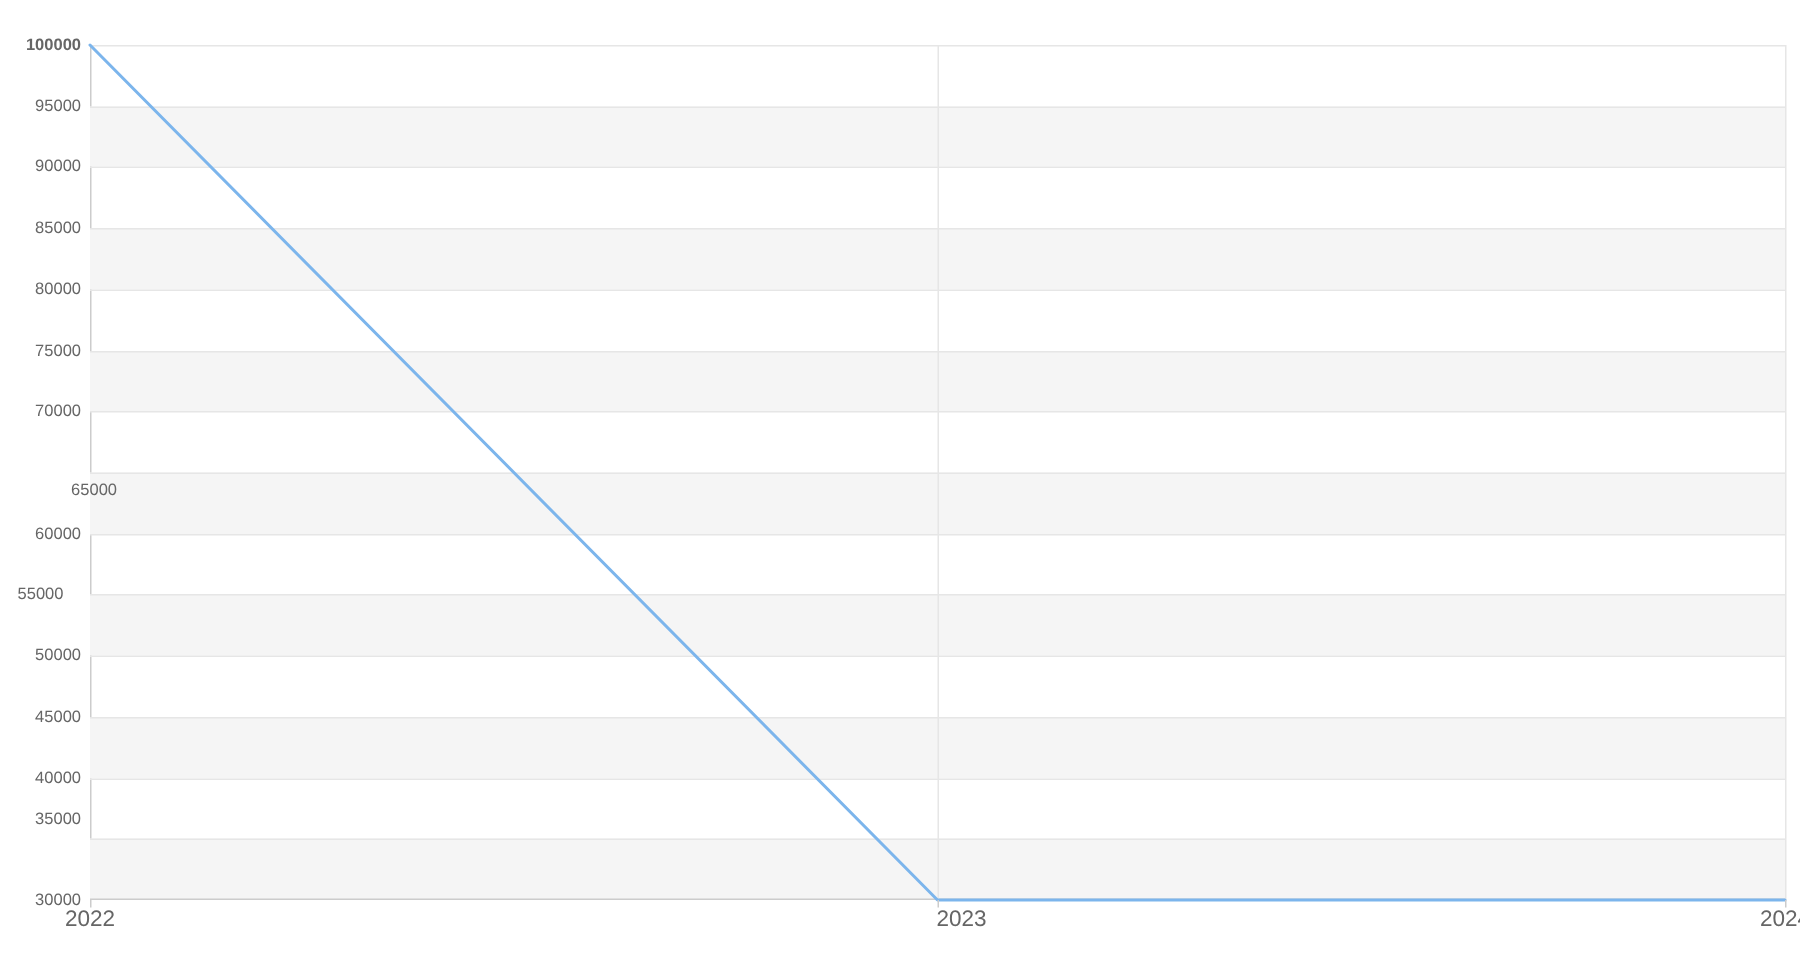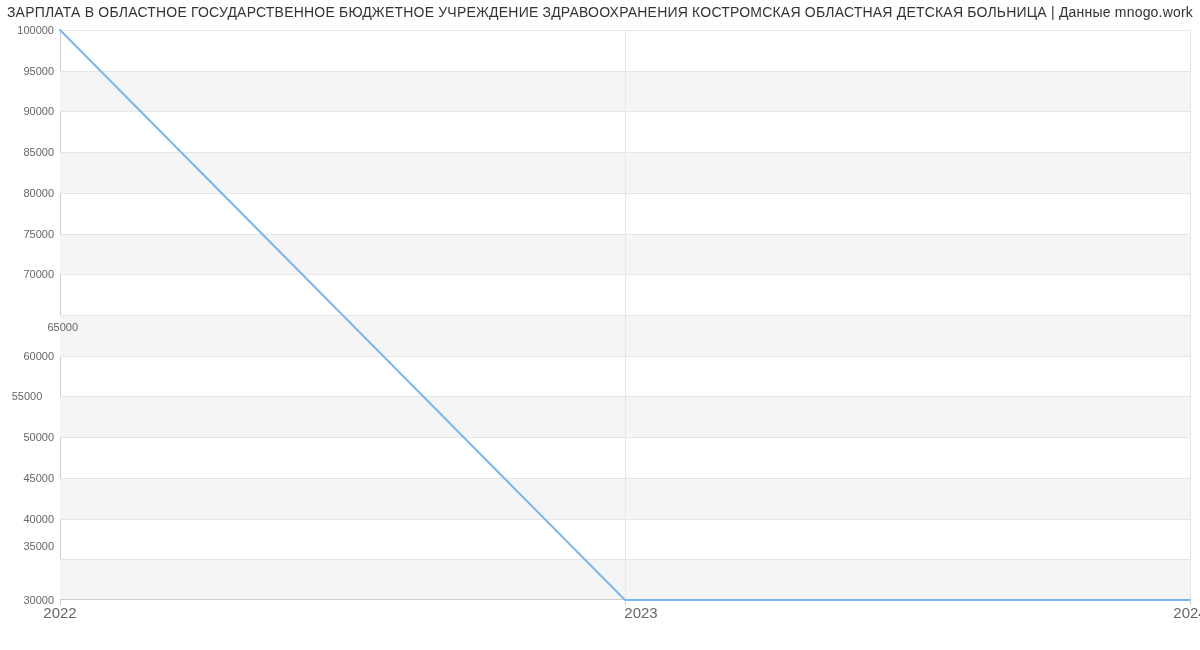--- a/index.html
+++ b/index.html
@@ -107,21 +107,20 @@
     stroke: #7cb5ec;
     stroke-width: 2;
     stroke-linejoin: round;
     stroke-linecap: round;
   }
 </style>
 </head>
 <body>
 
 <div class="chart-wrap">
-  <div class="title">ЗАРПЛАТА В ОБЛАСТНОЕ ГОСУДАРСТВЕННОЕ БЮДЖЕТНОЕ УЧРЕЖДЕНИЕ ЗДРАВООХРАНЕНИЯ КОСТРОМСКАЯ ОБЛАСТНАЯ ДЕТСКАЯ БОЛЬНИЦА | Данные mnogo.work</div>
 
   <div class="plot-area" id="plot">
     <div class="y-axis-line"></div>
     <div class="h-band" style="top: 529.286px; height: 40.7143px;"></div>
       <div class="h-band" style="top: 447.857px; height: 40.7143px;"></div>
       <div class="h-band" style="top: 366.429px; height: 40.7143px;"></div>
       <div class="h-band" style="top: 285px; height: 40.7143px;"></div>
       <div class="h-band" style="top: 203.571px; height: 40.7143px;"></div>
       <div class="h-band" style="top: 122.143px; height: 40.7143px;"></div>
       <div class="h-band" style="top: 40.7143px; height: 40.7143px;"></div>
@@ -159,14 +158,14 @@
     <div class="y-tick-label" style="top: 437.143px;">50000</div>
     <div class="y-tick-label" style="top: 396.429px; text-align: center;">55000</div>
     <div class="y-tick-label" style="top: 355.714px;">60000</div>
     <div class="y-tick-label" style="top: 327px; margin-left: 24px;">65000</div>
     <div class="y-tick-label" style="top: 274.286px;">70000</div>
     <div class="y-tick-label" style="top: 233.571px;">75000</div>
     <div class="y-tick-label" style="top: 192.857px;">80000</div>
     <div class="y-tick-label" style="top: 152.143px;">85000</div>
     <div class="y-tick-label" style="top: 111.429px;">90000</div>
     <div class="y-tick-label" style="top: 70.7143px; text-align: right;">95000</div>
-    <div class="y-tick-label" style="top: 30px;">100000</div>
+    <div class="y-tick-label" style="top: 30px; font-weight: bold;">100000</div>
   </div>
 
 </body></html>

